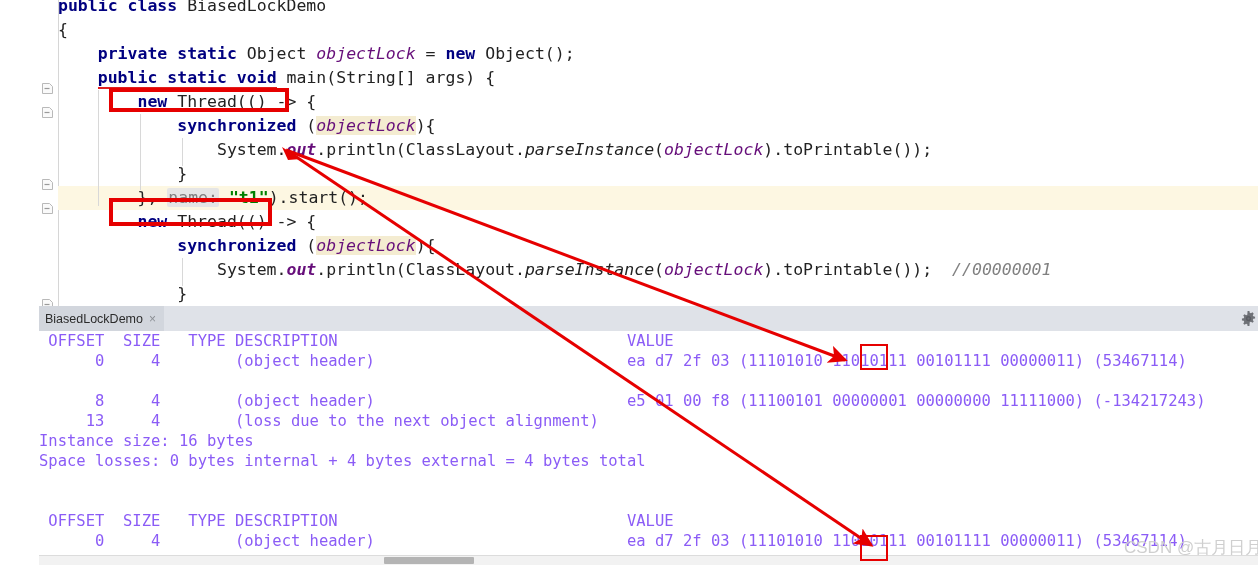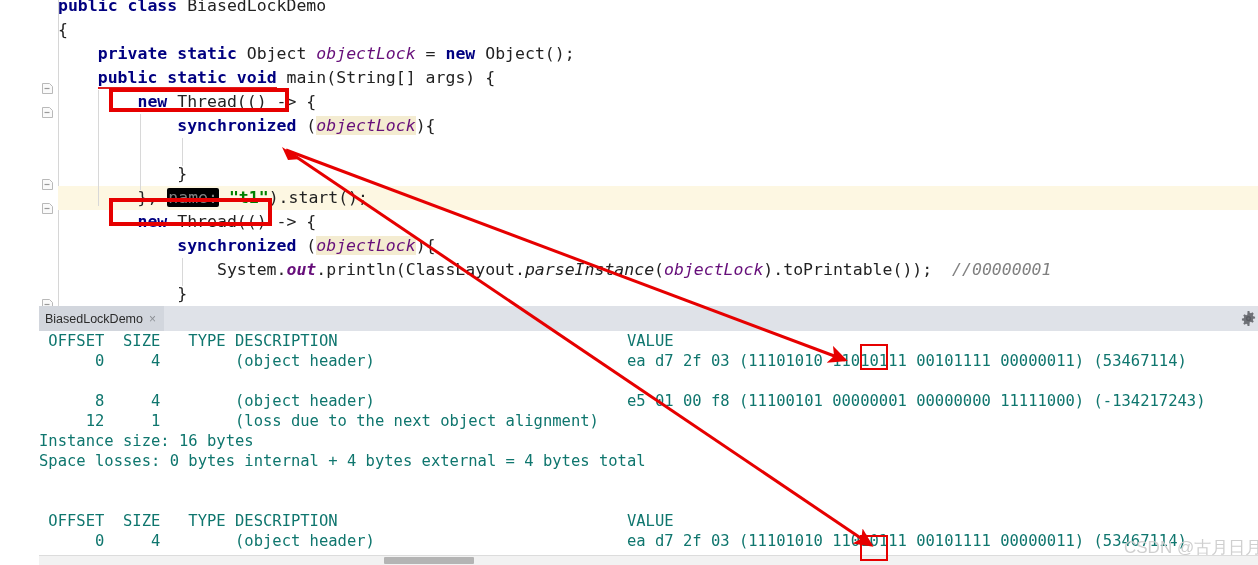--- a/index.html
+++ b/index.html
@@ -47,21 +47,21 @@
     font-family: "DejaVu Sans Mono", "Liberation Mono", monospace;
     color: #222222;
     letter-spacing: 0px;
   }
   .kw { color: #000080; font-weight: bold; }
   .fld { color: #660e7a; font-style: italic; }
   .str { color: #008000; font-weight: bold; }
   .cmt { color: #808080; font-style: italic; }
   .stat { color: #660e7a; font-weight: bold; font-style: italic; }
   .hint {
-    background: #000000; color: #808080; font-style: normal;
+    background: #e5e5e5; color: #808080; font-style: normal;
     padding: 0 1px; border-radius: 2px;
   }
   .lockhl { background: #f4ecd1; }
   .err-underline {
     border-bottom: 2px solid #e02020;
   }
 
   
   .iguide {
     position: absolute; width: 1px; background: #d8d8d8;
@@ -109,21 +109,21 @@
   .console-out {
     position: absolute; left: 0; top: 25px; width: 1258px; height: 226px;
     overflow: hidden;
     background: #ffffff;
   }
   .oline {
     position: absolute; left: 0; height: 20px; line-height: 20px;
     white-space: pre;
     font-size: 15.5px;
     font-family: "DejaVu Sans Mono", "Liberation Mono", monospace;
-    color: #0f766e;
+    color: #8b5cf6;
   }
 
   .hscroll-track {
     position: absolute; left: 0; bottom: 0; width: 1258px; height: 9px;
     background: #f2f2f2; border-top: 1px solid #dcdcdc;
   }
   .hscroll-thumb {
     position: absolute; top: 1px; height: 7px; background: #b4b4b4; border-radius: 1px;
   }
 
@@ -189,20 +189,21 @@
         <div class="iguide" style="left: 40px; top: 90px; height: 116px;"></div>
         <div class="iguide" style="left: 82px; top: 114px; height: 76px;"></div>
         <div class="iguide" style="left: 124px; top: 138px; height: 28px;"></div>
         <div class="iguide" style="left: 124px; top: 258px; height: 28px;"></div>
         <div class="line" style="top: -6px;"><span class="kw">public</span><span> </span><span class="kw">class</span><span> BiasedLockDemo</span></div>
         <div class="line" style="top: 18px;"><span>{</span></div>
         <div class="line" style="top: 66px;"><span>    </span><span class="err-underline kw">public</span><span class="err-underline"> </span><span class="err-underline kw">static</span><span class="err-underline"> </span><span class="err-underline kw">void</span><span> main(String[] args) {</span></div>
         <div class="line" style="top: 42px;"><span>    </span><span class="kw">private</span><span> </span><span class="kw">static</span><span> Object </span><span class="fld">objectLock</span><span> = </span><span class="kw">new</span><span> Object();</span></div>
         <div class="line" style="top: 90px;"><span>        </span><span class="kw">new</span><span> Thread(() -&gt; {</span></div>
         <div class="line" style="top: 114px;"><span>            </span><span class="kw">synchronized</span><span> (</span><span class="fld lockhl">objectLock</span><span>){</span></div>
+        <div class="line" style="top: 138px;"><span>                System.</span><span class="stat">out</span><span>.println(ClassLayout.</span><span style="font-style: italic;">parseInstance</span><span>(</span><span class="fld">objectLock</span><span>).toPrintable());</span></div>
         <div class="line" style="top: 162px;"><span>            }</span></div>
         <div class="line" style="top: 186px;"><span>        }, </span><span class="hint">name:</span><span> </span><span class="str">"t1"</span><span>).start();</span></div>
         <div class="line" style="top: 210px;"><span>        </span><span class="kw">new</span><span> Thread(() -&gt; {</span></div>
         <div class="line" style="top: 234px;"><span>            </span><span class="kw">synchronized</span><span> (</span><span class="fld lockhl">objectLock</span><span>){</span></div>
         <div class="line" style="top: 258px;"><span>                System.</span><span class="stat">out</span><span>.println(ClassLayout.</span><span style="font-style: italic;">parseInstance</span><span>(</span><span class="fld">objectLock</span><span>).toPrintable());  </span><span class="cmt">//00000001</span></div>
         <div class="line" style="top: 282px;"><span>            }</span></div>
       </div>
     <div class="editor-sep"></div>
     <div class="markerbar" id="markerbar">
         <div class="marker" style="top: 4px; height: 11px; background: rgb(242, 194, 48);"></div>
@@ -235,21 +236,21 @@
             <path d="M7.5 3.6 11 7l-3.5 3.4z" fill="#5a5d63"></path>
             <rect x="12.3" y="2.5" width="2.4" height="9" fill="#5a5d63"></rect>
           </svg>
         </span>
       </div>
     </div>
     <div class="console-out" id="console-out">
         <div class="oline" style="top: 0px;"> OFFSET  SIZE   TYPE DESCRIPTION                               VALUE</div>
         <div class="oline" style="top: 20px;">      0     4        (object header)                           ea d7 2f 03 (11101010 11010111 00101111 00000011) (53467114)</div>
         <div class="oline" style="top: 60px;">      8     4        (object header)                           e5 01 00 f8 (11100101 00000001 00000000 11111000) (-134217243)</div>
-        <div class="oline" style="top: 80px;">     12     1        (loss due to the next object alignment)</div>
+        <div class="oline" style="top: 80px;">     13     4        (loss due to the next object alignment)</div>
         <div class="oline" style="top: 100px;">Instance size: 16 bytes</div>
         <div class="oline" style="top: 120px;">Space losses: 0 bytes internal + 4 bytes external = 4 bytes total</div>
         <div class="oline" style="top: 140px;"></div>
         <div class="oline" style="top: 180px;"> OFFSET  SIZE   TYPE DESCRIPTION                               VALUE</div>
         <div class="oline" style="top: 200px;">      0     4        (object header)                           ea d7 2f 03 (11101010 11010111 00101111 00000011) (53467114)</div>
       </div>
     <div class="hscroll-track">
       <div class="hscroll-thumb" id="hthumb" style="left: 345px; width: 90px;"></div>
     </div>
   </div>

